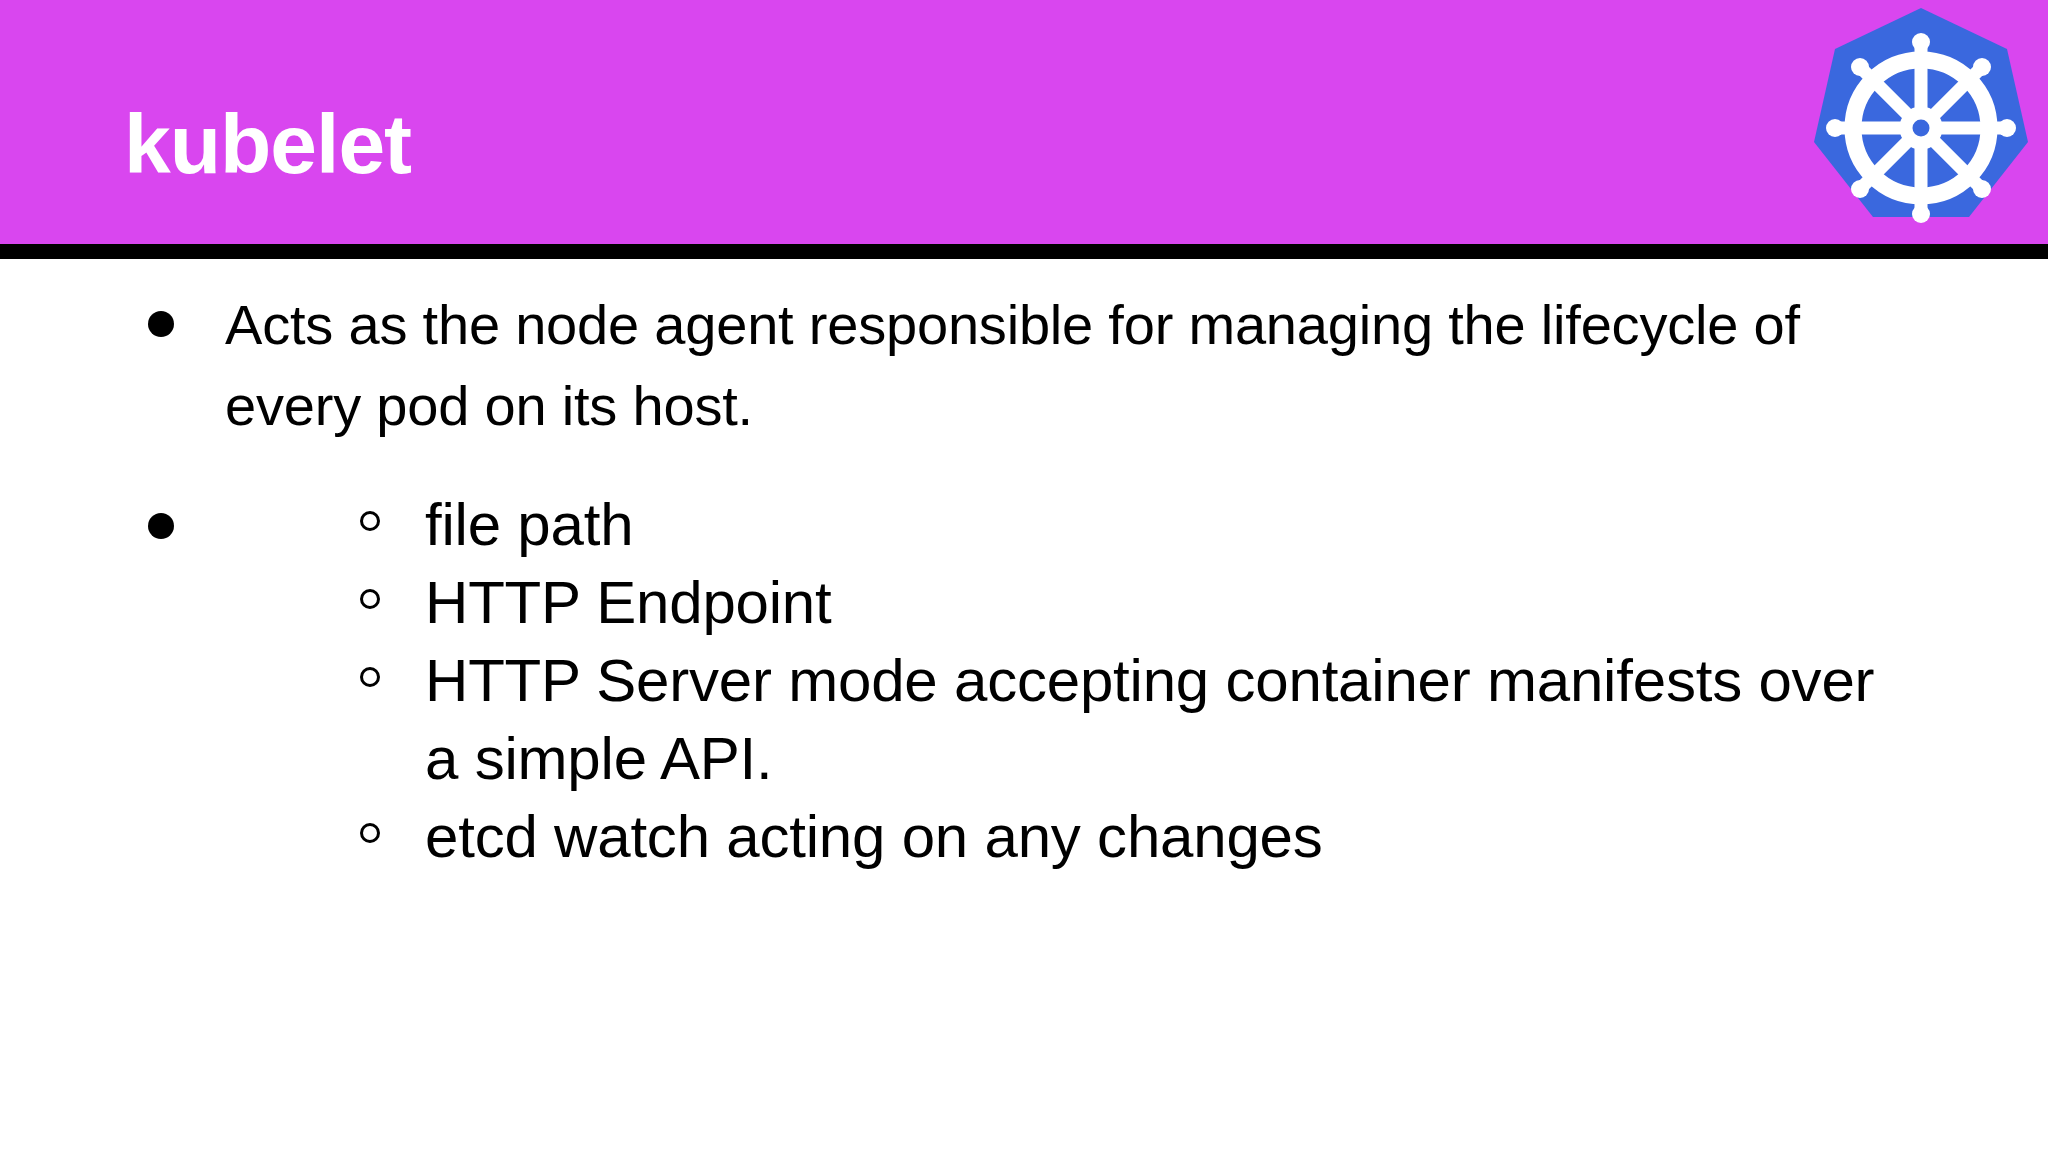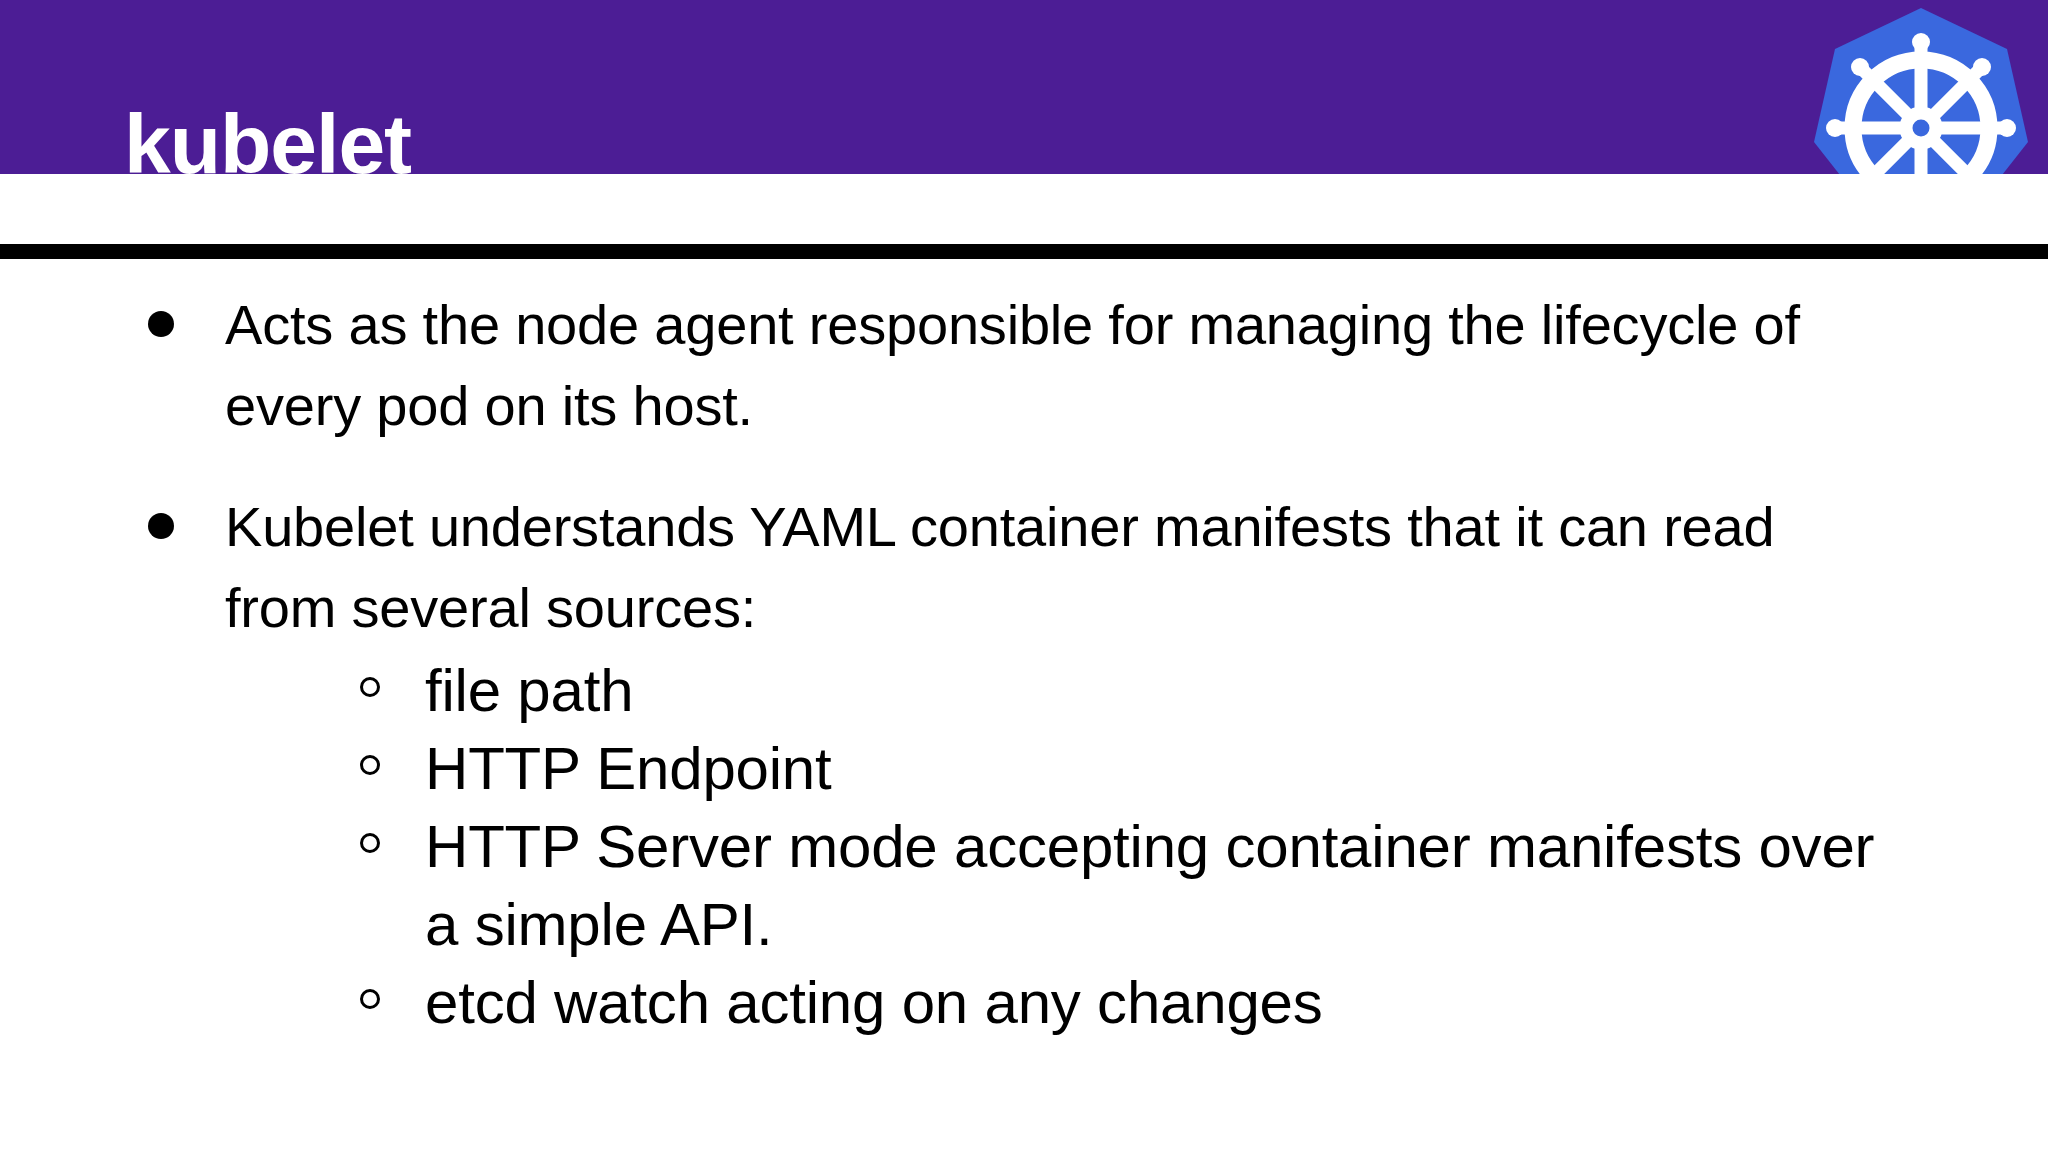--- a/index.html
+++ b/index.html
@@ -20,22 +20,22 @@
     height: 1152px;
     background: #ffffff;
   }
 
   
   .header-bar {
     position: absolute;
     left: 0;
     top: 0;
     width: 2048px;
-    height: 174px;
-    background: #4c1d95;
+    height: 244px;
+    background: #d946ef;
     overflow: hidden;
   }
 
   .slide-title {
     position: absolute;
     left: 124px;
     top: 96px;
     font-size: 84px;
     line-height: 96px;
     font-weight: bold;
@@ -182,21 +182,20 @@
   <div class="body-area">
     <div class="bullet-list">
 
       <div class="bullet">
         <span class="bullet-marker"></span>
         <div class="bullet-text">Acts as the node agent responsible for managing the lifecycle of every pod on its host.</div>
       </div>
 
       <div class="bullet">
         <span class="bullet-marker"></span>
-        <div class="bullet-text">Kubelet understands YAML container manifests that it can read from several sources:</div>
 
         <div class="sub-list">
 
           <div class="sub-item">
             <span class="sub-marker"></span>
             <div class="sub-text">file path</div>
           </div>
 
           <div class="sub-item">
             <span class="sub-marker"></span>

